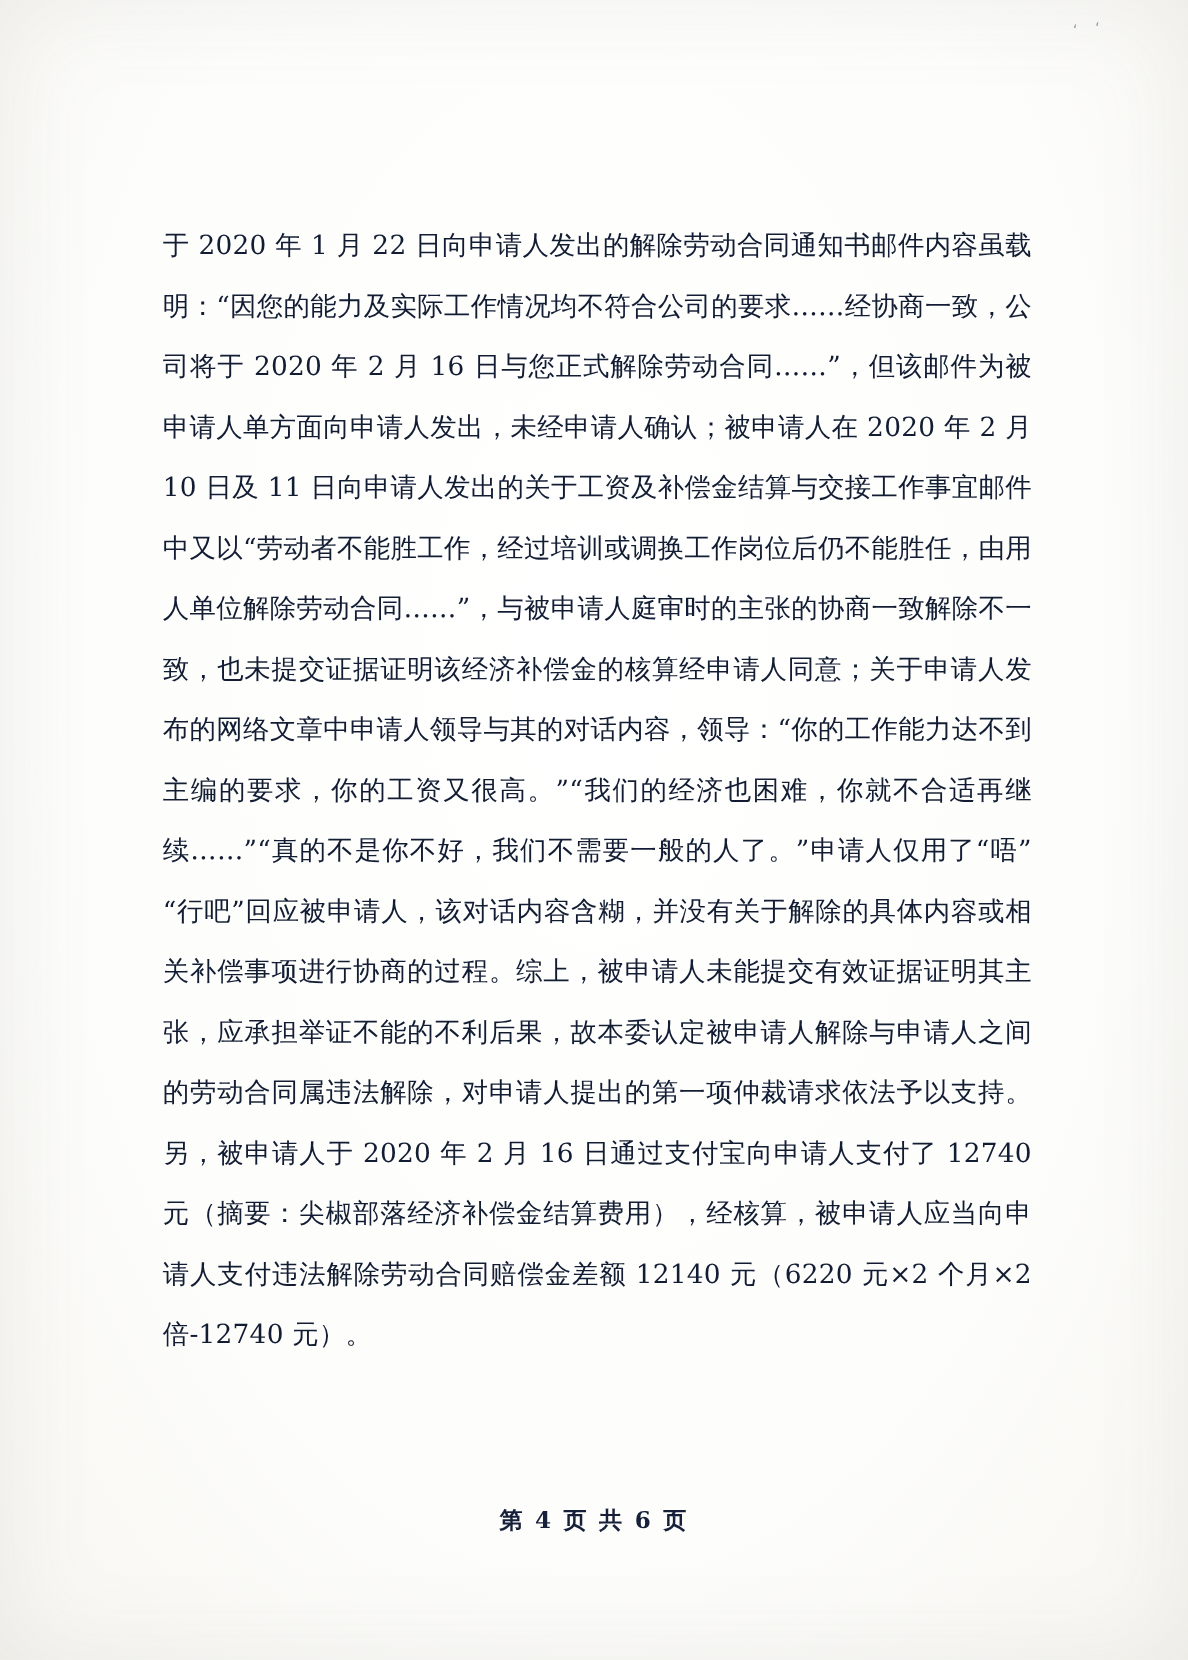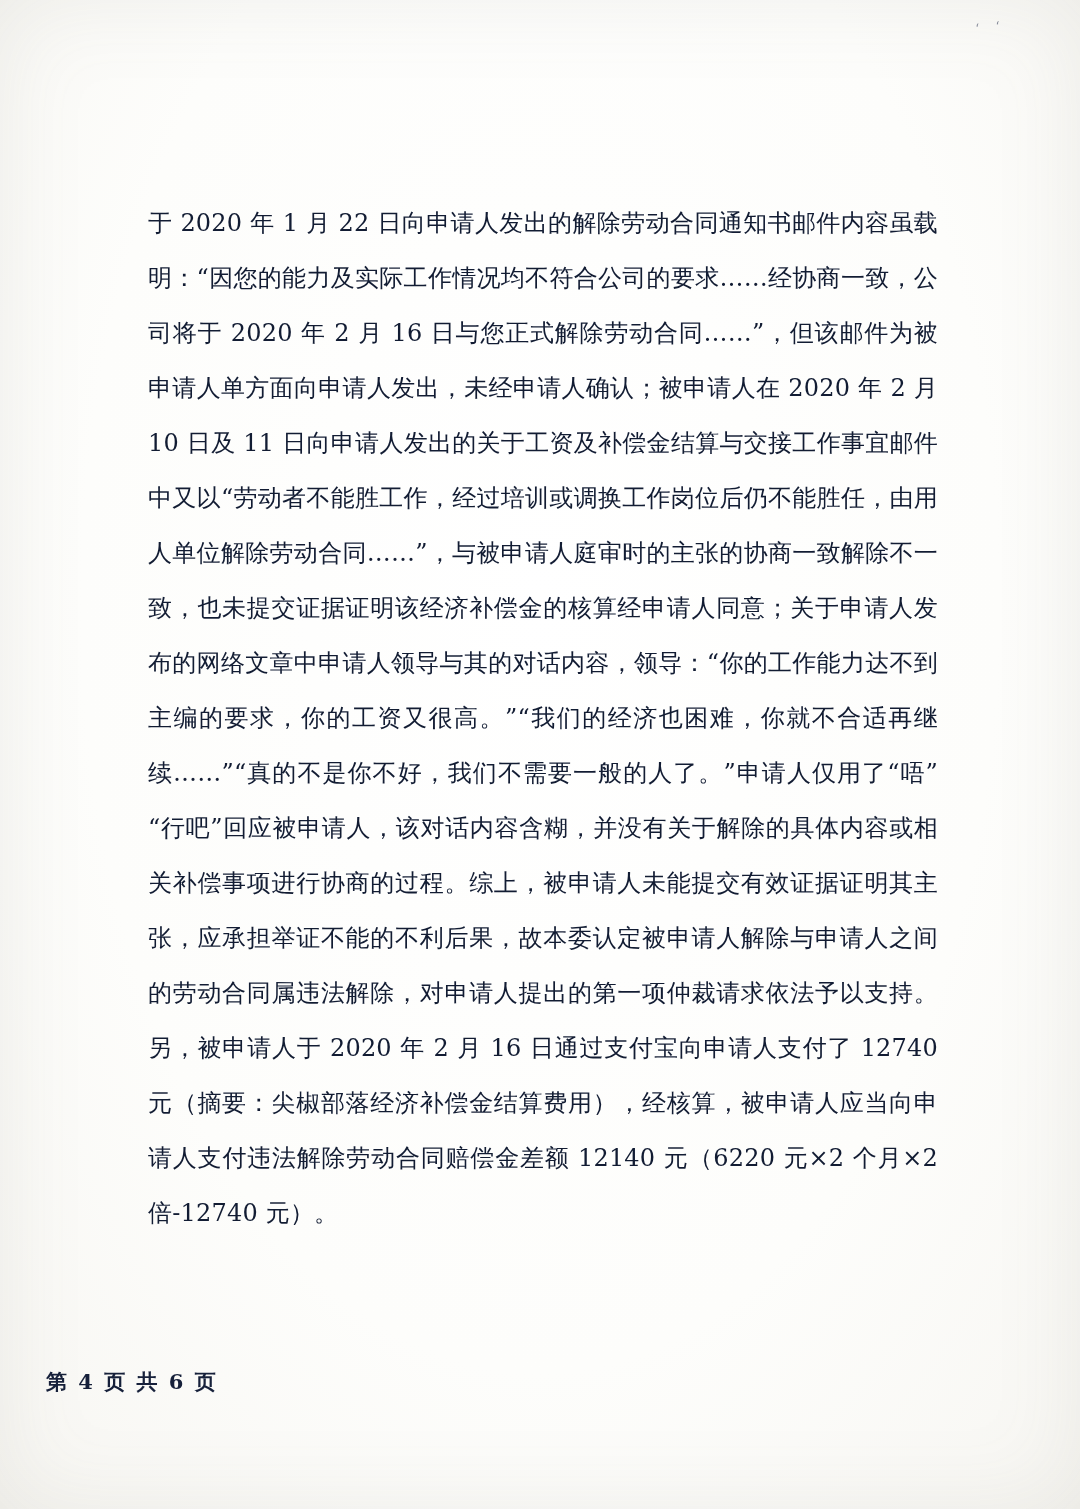--- a/index.html
+++ b/index.html
@@ -50,26 +50,26 @@
     letter-spacing: 0.2px;
     font-family: "DejaVu Serif", "Liberation Serif", serif;
     text-indent: 0;
   }
 
   .footer {
     position: absolute;
     left: 0;
     right: 0;
     top: 1368px;
+    text-align: center;
     color: #16203a;
     font-size: 21px;
     font-weight: bold;
     letter-spacing: 2px;
     font-family: "DejaVu Serif", "Liberation Serif", serif;
-    margin-left: 46px;
   }
 
   
   .edge-shade {
     position: absolute;
     inset: 0;
     pointer-events: none;
     box-shadow: inset 0 0 90px rgba(120, 120, 110, 0.10);
   }
 </style>

